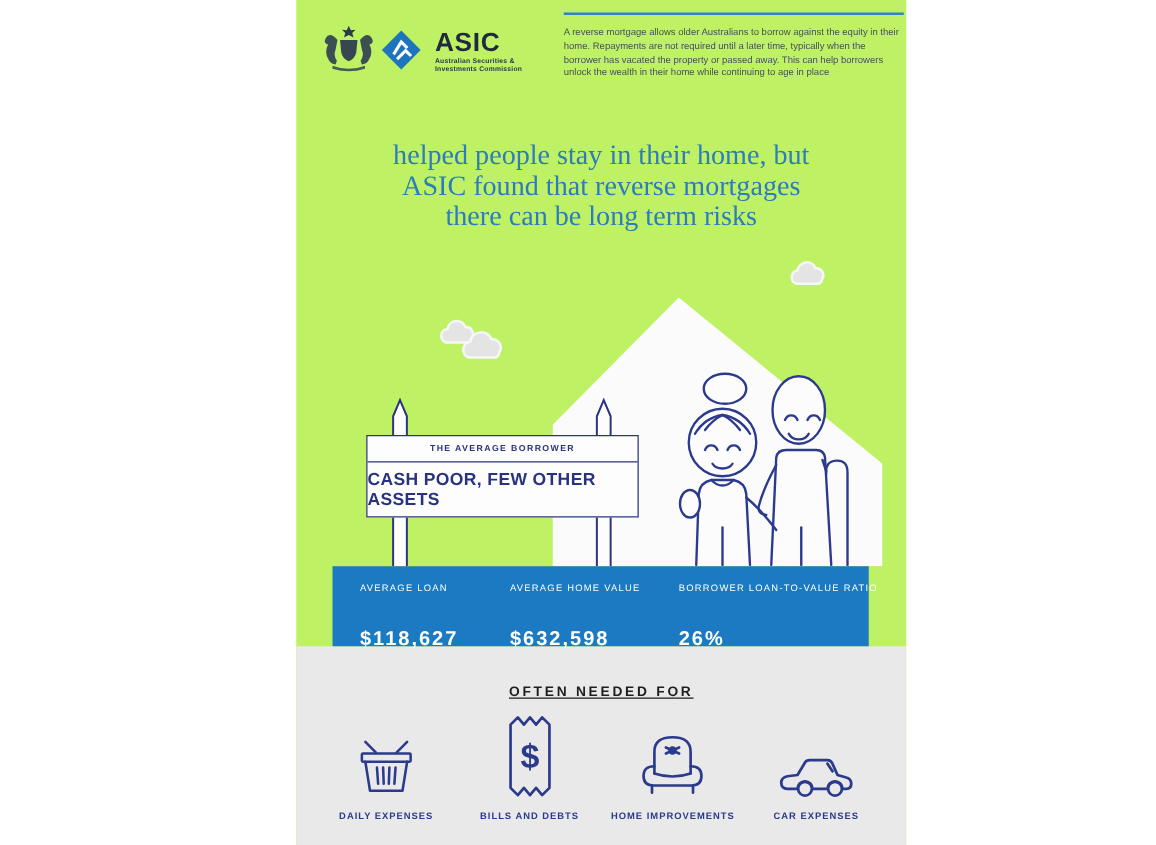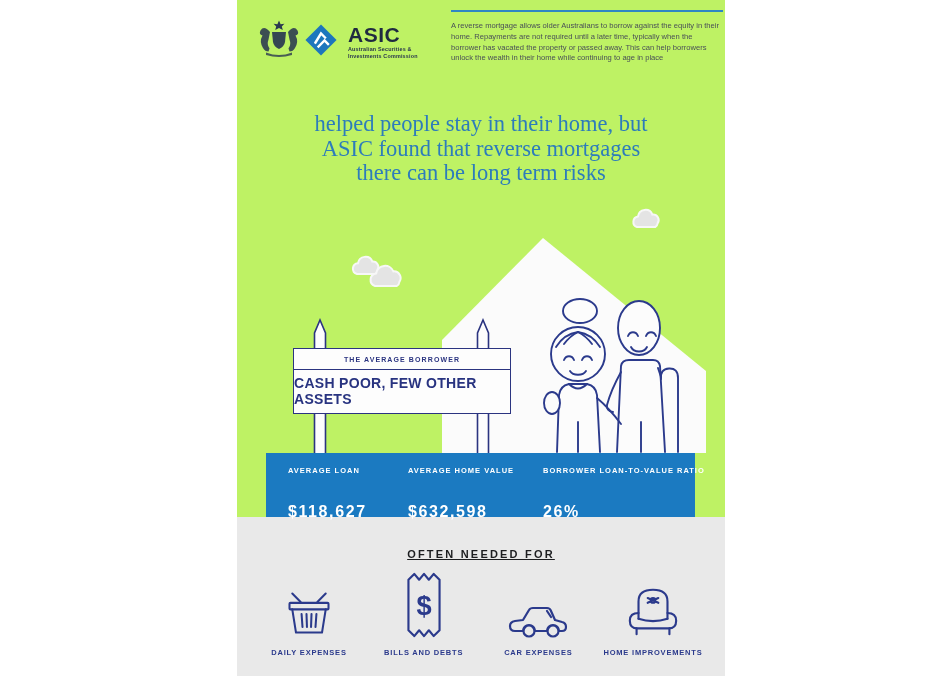--- a/index.html
+++ b/index.html
@@ -35,21 +35,21 @@
     background:#fdfdfd; border:1.5px solid #2b3480; }
   .sign-head { height:21px; display:flex; align-items:center; justify-content:center;
     border-bottom:1px solid #2b3480; font-size:7px; font-weight:700; letter-spacing:1.1px; color:#2b3480; }
   .sign-main { height:41px; display:flex; align-items:center; justify-content:center;
     font-size:14px; font-weight:800; letter-spacing:.3px; color:#283380; }
   .couple { position:absolute; left:300px; top:250px; }
 
   
   .stats { position:absolute; left:29px; top:453px; width:429px; height:64px; background:#1b7ac1; }
   .stat { position:absolute; top:0; height:100%; }
-  .stat-label { position:absolute; top:13px; font-size:7.5px; font-weight:700;
+  .stat-label { position:absolute; top:13px; font-size:7.5px; font-weight:400;
     letter-spacing:1px; color:#ffffff; white-space:nowrap; }
   .stat-value { position:absolute; top:27px; font-size:16px; font-weight:700;
     letter-spacing:1.6px; color:#ffffff; white-space:nowrap;margin-top:23px; }
   .stat-0 { left:22px; } .stat-1 { left:142px; } .stat-2 { left:277px; }
 
   
   .needs-heading { position:absolute; left:0; top:548px; width:488px; text-align:center;
     font-size:11px; font-weight:800; letter-spacing:2.2px; color:#1d1e20;text-decoration:underline; }
   .needs-row { position:absolute; left:18px; top:574px; width:452px; display:flex;
     justify-content:space-between; }
@@ -189,43 +189,43 @@
         <svg width="40" height="70" viewBox="0 0 40 72">
           <path d="M4,10 L10,4 L15,10 L20,4 L25,10 L30,4 L36,10 L36,62 L30,68 L25,62 L20,68 L15,62 L10,68 L4,62 Z" stroke="#2b3a8c" stroke-width="2.2" fill="none" stroke-linejoin="round"></path>
           <text x="20" y="46" text-anchor="middle" font-size="28" font-weight="bold" fill="#2b3a8c" font-family="Liberation Sans, sans-serif">$</text>
         </svg>
       </div>
       <div class="need-label">BILLS AND DEBTS</div>
     </div>
 
     <div class="need">
       <div class="need-iconbox">
-        <svg width="62" height="40" viewBox="0 0 62 40">
-          <g stroke="#2b3a8c" stroke-width="2.2" fill="none" stroke-linecap="round" stroke-linejoin="round">
-            <path d="M16,31 L8,31 Q3,31 3,26 Q3,22 8,21 L16,20 L22,10 Q23,8 26,8 L40,8 Q43,8 44,11 L48,20 L55,22 Q59,23 59,27 Q59,31 55,31 L52,31"></path>
-            <path d="M52,31 A6,6 0 0 0 40,31 L28,31 M28,31 A6,6 0 0 0 16,31"></path>
-            <circle cx="22" cy="31" r="5.5"></circle>
-            <circle cx="46" cy="31" r="5.5"></circle>
-            <path d="M40,11 L44,17"></path>
-          </g>
-        </svg>
-      </div>
-      <div class="need-label">CAR EXPENSES</div>
-    </div>
-
-    <div class="need">
-      <div class="need-iconbox">
         <svg width="60" height="56" viewBox="0 0 60 58">
           <g stroke="#2b3a8c" stroke-width="2.2" fill="none" stroke-linecap="round" stroke-linejoin="round">
             <path d="M15,36 V18 Q15,6 30,6 Q45,6 45,18 V36"></path>
             <path d="M24.5,14.5 L35.5,19.5 M35.5,14.5 L24.5,19.5"></path>
             <circle cx="30" cy="17" r="2.4"></circle>
             <path d="M15,30 Q6,30 6,38 Q6,46 14,46 L46,46 Q54,46 54,38 Q54,30 45,30"></path>
             <path d="M15,36 Q30,41 45,36"></path>
             <path d="M13,46 L13,52 M47,46 L47,52"></path>
           </g>
         </svg>
       </div>
       <div class="need-label">HOME IMPROVEMENTS</div>
     </div>
 
+    <div class="need">
+      <div class="need-iconbox">
+        <svg width="62" height="40" viewBox="0 0 62 40">
+          <g stroke="#2b3a8c" stroke-width="2.2" fill="none" stroke-linecap="round" stroke-linejoin="round">
+            <path d="M16,31 L8,31 Q3,31 3,26 Q3,22 8,21 L16,20 L22,10 Q23,8 26,8 L40,8 Q43,8 44,11 L48,20 L55,22 Q59,23 59,27 Q59,31 55,31 L52,31"></path>
+            <path d="M52,31 A6,6 0 0 0 40,31 L28,31 M28,31 A6,6 0 0 0 16,31"></path>
+            <circle cx="22" cy="31" r="5.5"></circle>
+            <circle cx="46" cy="31" r="5.5"></circle>
+            <path d="M40,11 L44,17"></path>
+          </g>
+        </svg>
+      </div>
+      <div class="need-label">CAR EXPENSES</div>
+    </div>
+
   </div>
 </div>
 
 </body></html>

